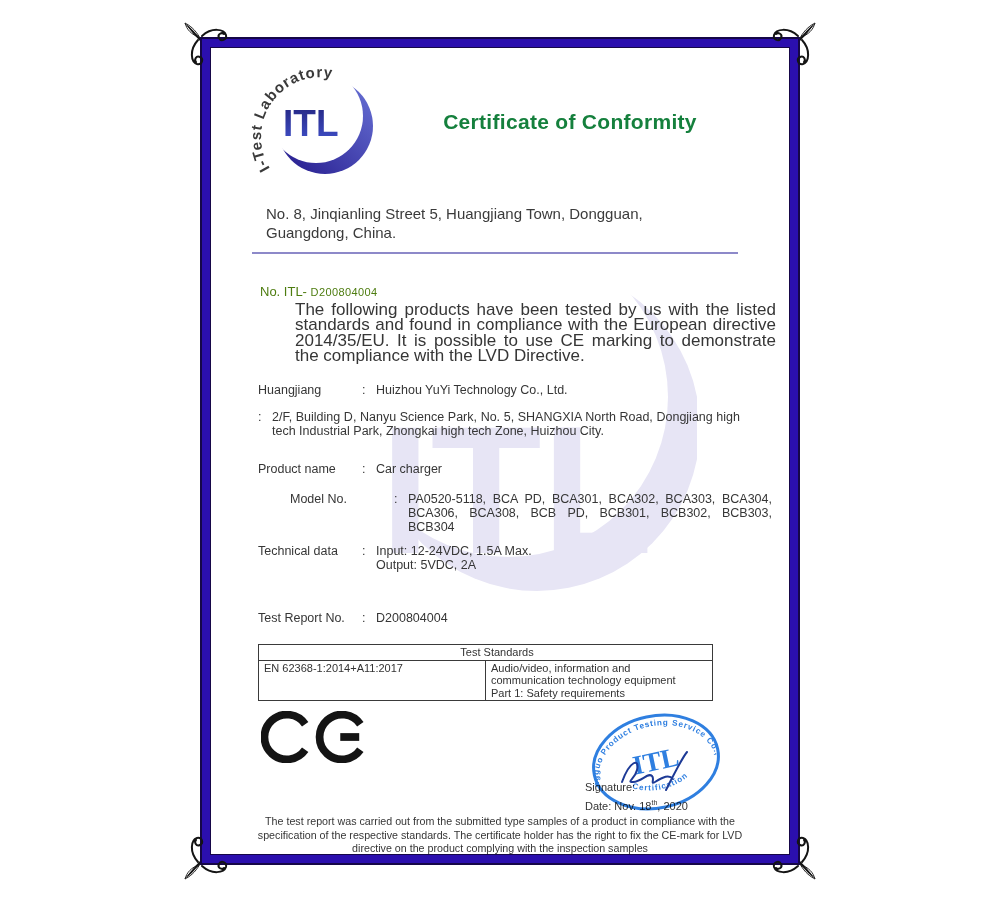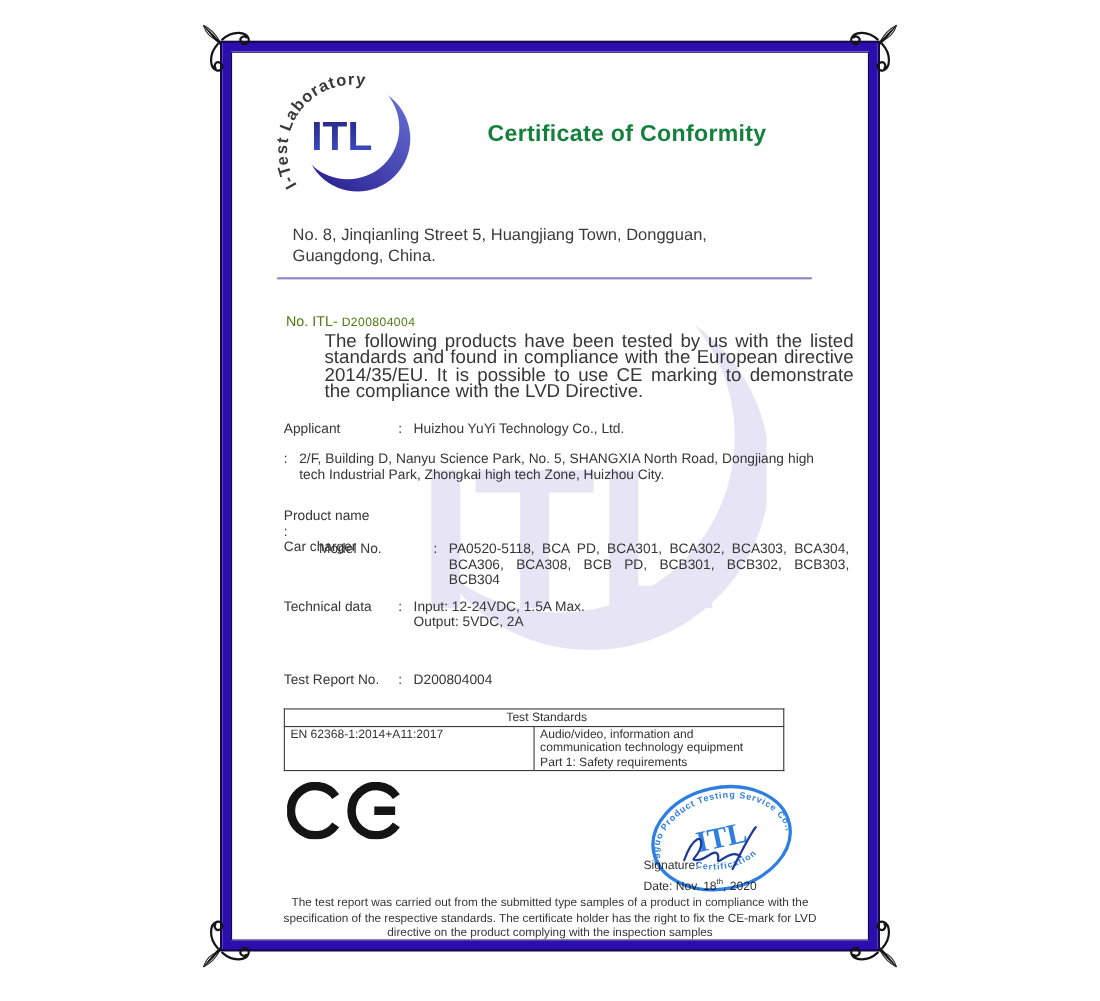--- a/index.html
+++ b/index.html
@@ -142,29 +142,29 @@
   <div class="abs rule"></div>
 
   <div class="abs certno">
     <span>No. ITL-</span>
     <span class="num">D200804004</span>
   </div>
 
   <div class="abs intro">The following products have been tested by us with the listed standards and found in compliance with the European directive 2014/35/EU. It is possible to use CE marking to demonstrate the compliance with the LVD Directive.</div>
 
   <div class="abs row" style="top:383px;">
-    <span class="lbl">Applicant</span>
+    <span class="lbl">Huangjiang</span>
     <span class="colon">:</span>
     <span class="val">Huizhou YuYi Technology Co., Ltd.</span>
   </div>
   <div class="abs row" style="top:410px;">
     <span class="colon">:</span>
     <span class="val">2/F, Building D, Nanyu Science Park, No. 5, SHANGXIA North Road, Dongjiang high tech Industrial Park, Zhongkai high tech Zone, Huizhou City.</span>
   </div>
-  <div class="abs row" style="top:462px;flex-direction:column;">
+  <div class="abs row" style="top:462px;">
     <span class="lbl">Product name</span>
     <span class="colon">:</span>
     <span class="val">Car charger</span>
   </div>
   <div class="abs row" style="top:492px;margin-left:32px;">
     <span class="lbl">Model No.</span>
     <span class="colon">:</span>
     <span class="val">PA0520-5118, BCA PD, BCA301, BCA302, BCA303, BCA304, BCA306, BCA308, BCB PD, BCB301, BCB302, BCB303, BCB304</span>
   </div>
   <div class="abs row" style="top:544px;">

